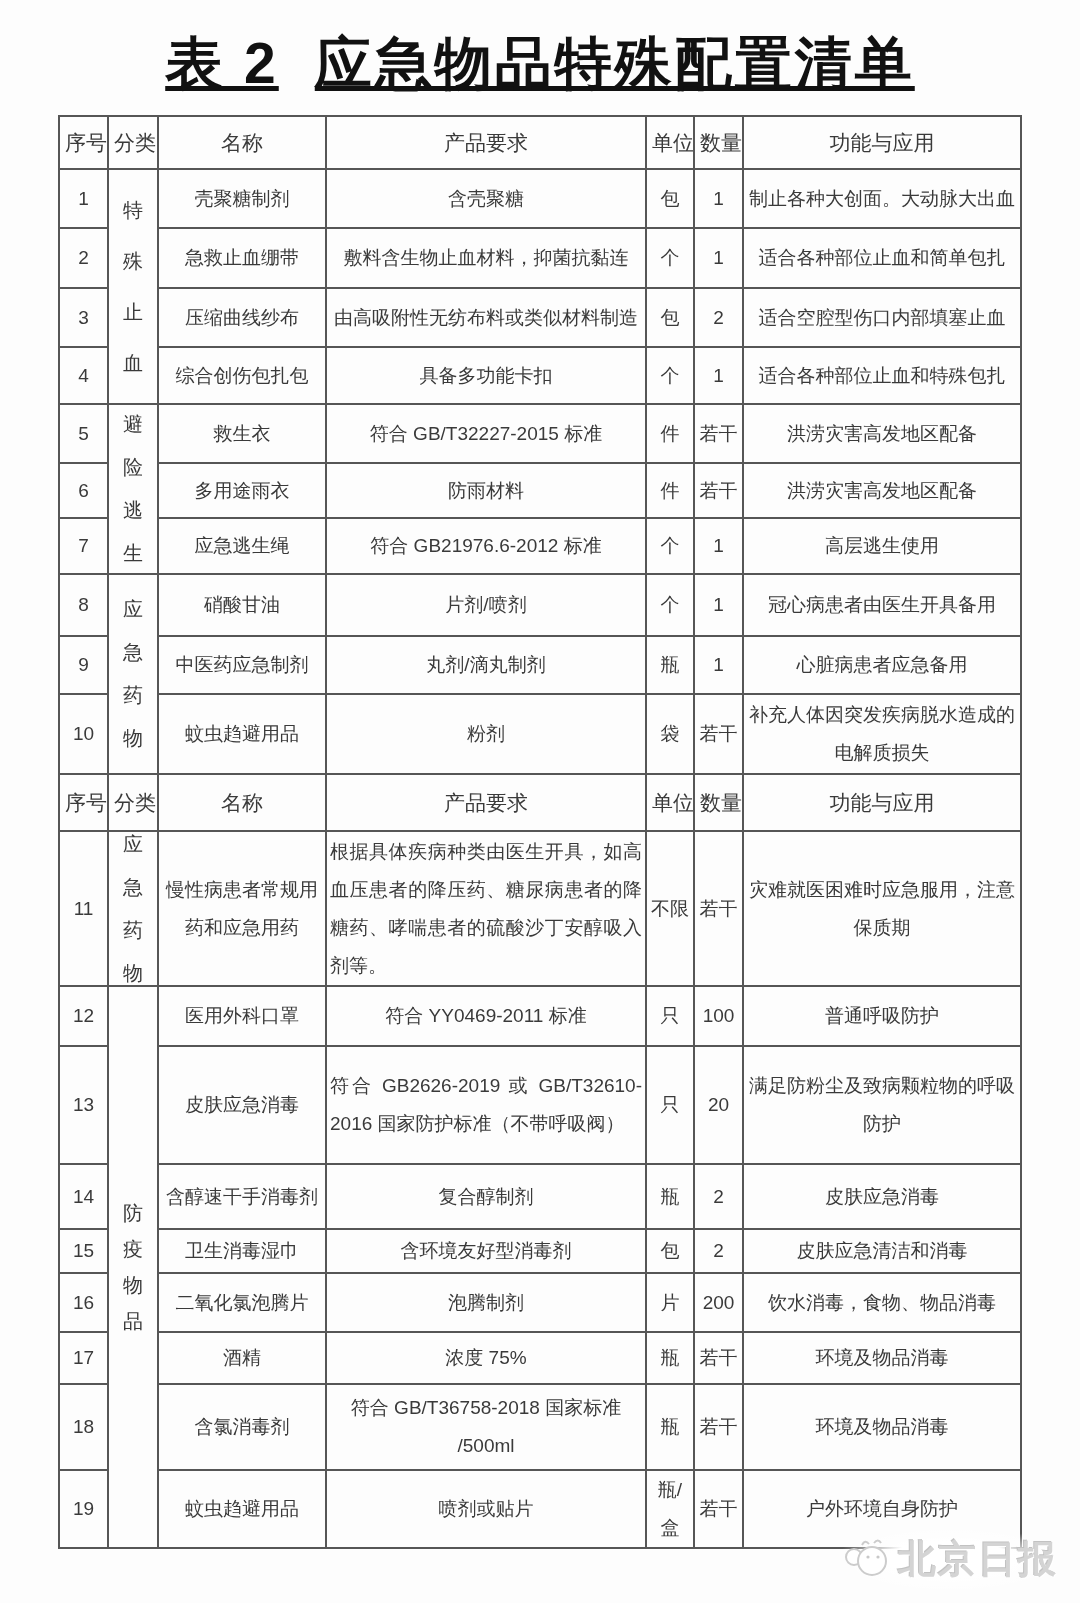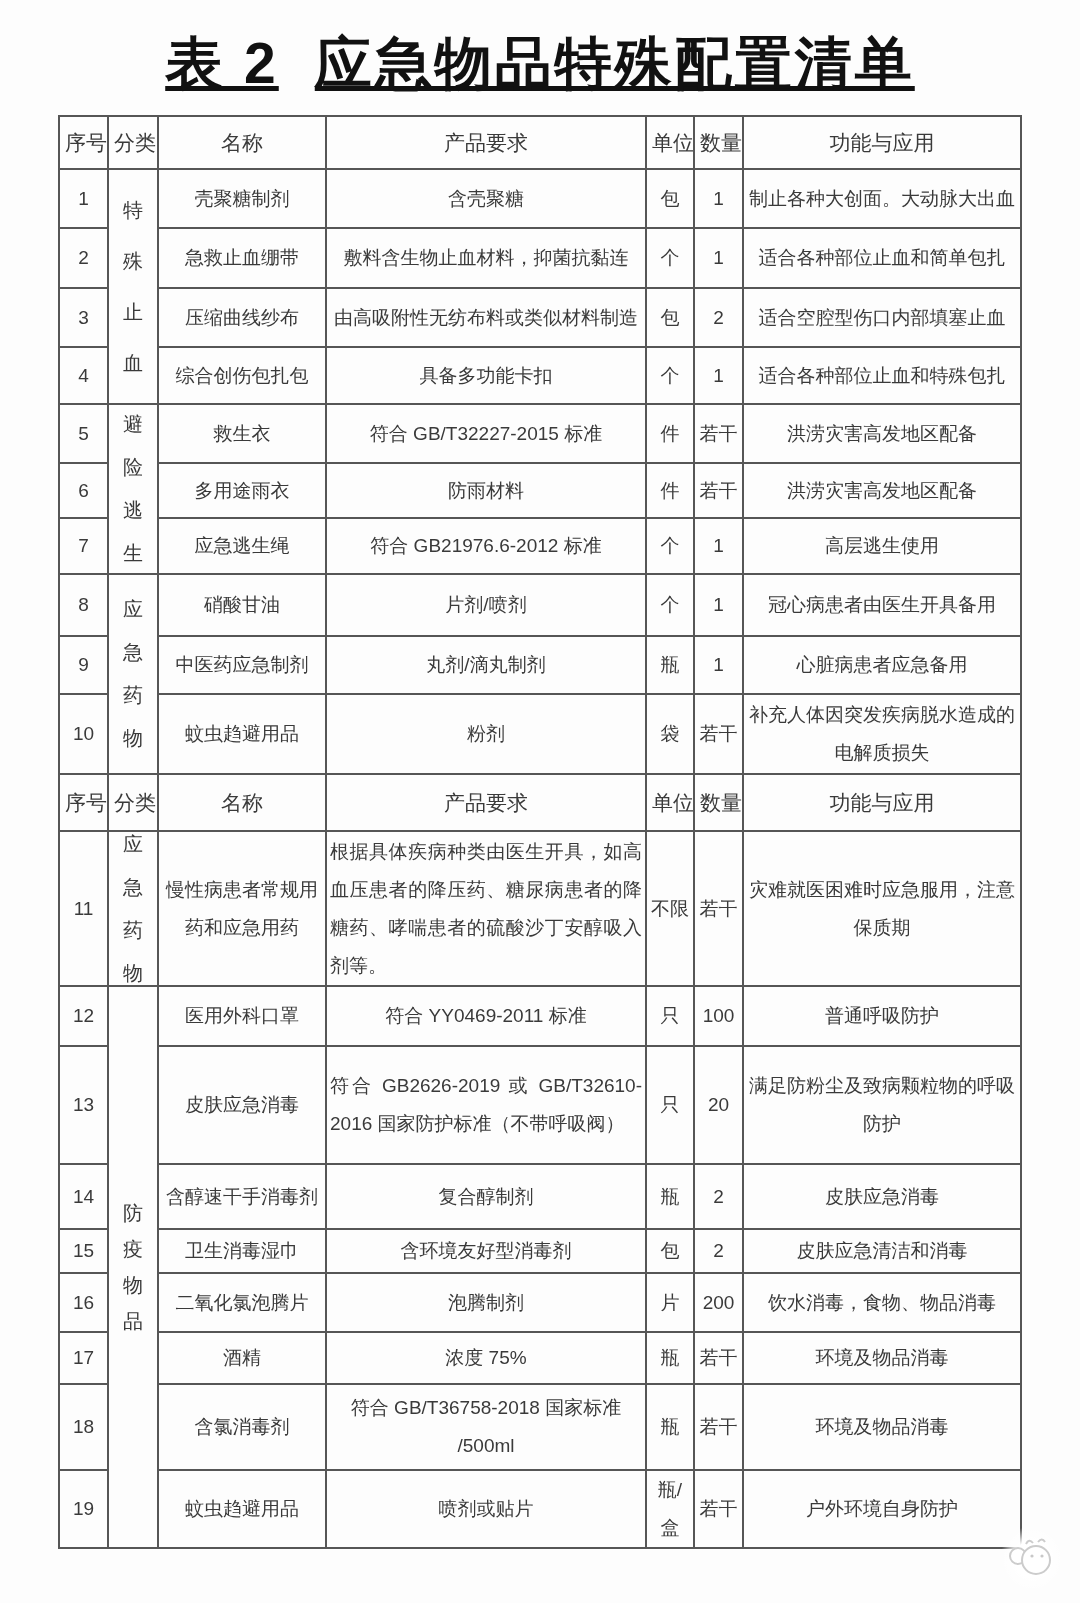--- a/index.html
+++ b/index.html
@@ -263,13 +263,14 @@
   <svg class="wm-logo" width="52" height="50" viewBox="0 0 52 50">
     <g fill="#ffffff" stroke="#cccccc" stroke-width="2">
       <circle cx="12" cy="22" r="8"></circle>
       <path d="M20 10 q3 -6 7 -1" fill="none"></path>
       <path d="M32 8 q4 -5 7 0" fill="none"></path>
       <circle cx="30" cy="26" r="14"></circle>
     </g>
     <circle cx="26" cy="22" r="1.6" fill="#c8c8c8"></circle>
     <circle cx="36" cy="22" r="1.6" fill="#c8c8c8"></circle>
   </svg>
+  <span class="wm-text">北京日报</span>
 </div>
 
 </body></html>

